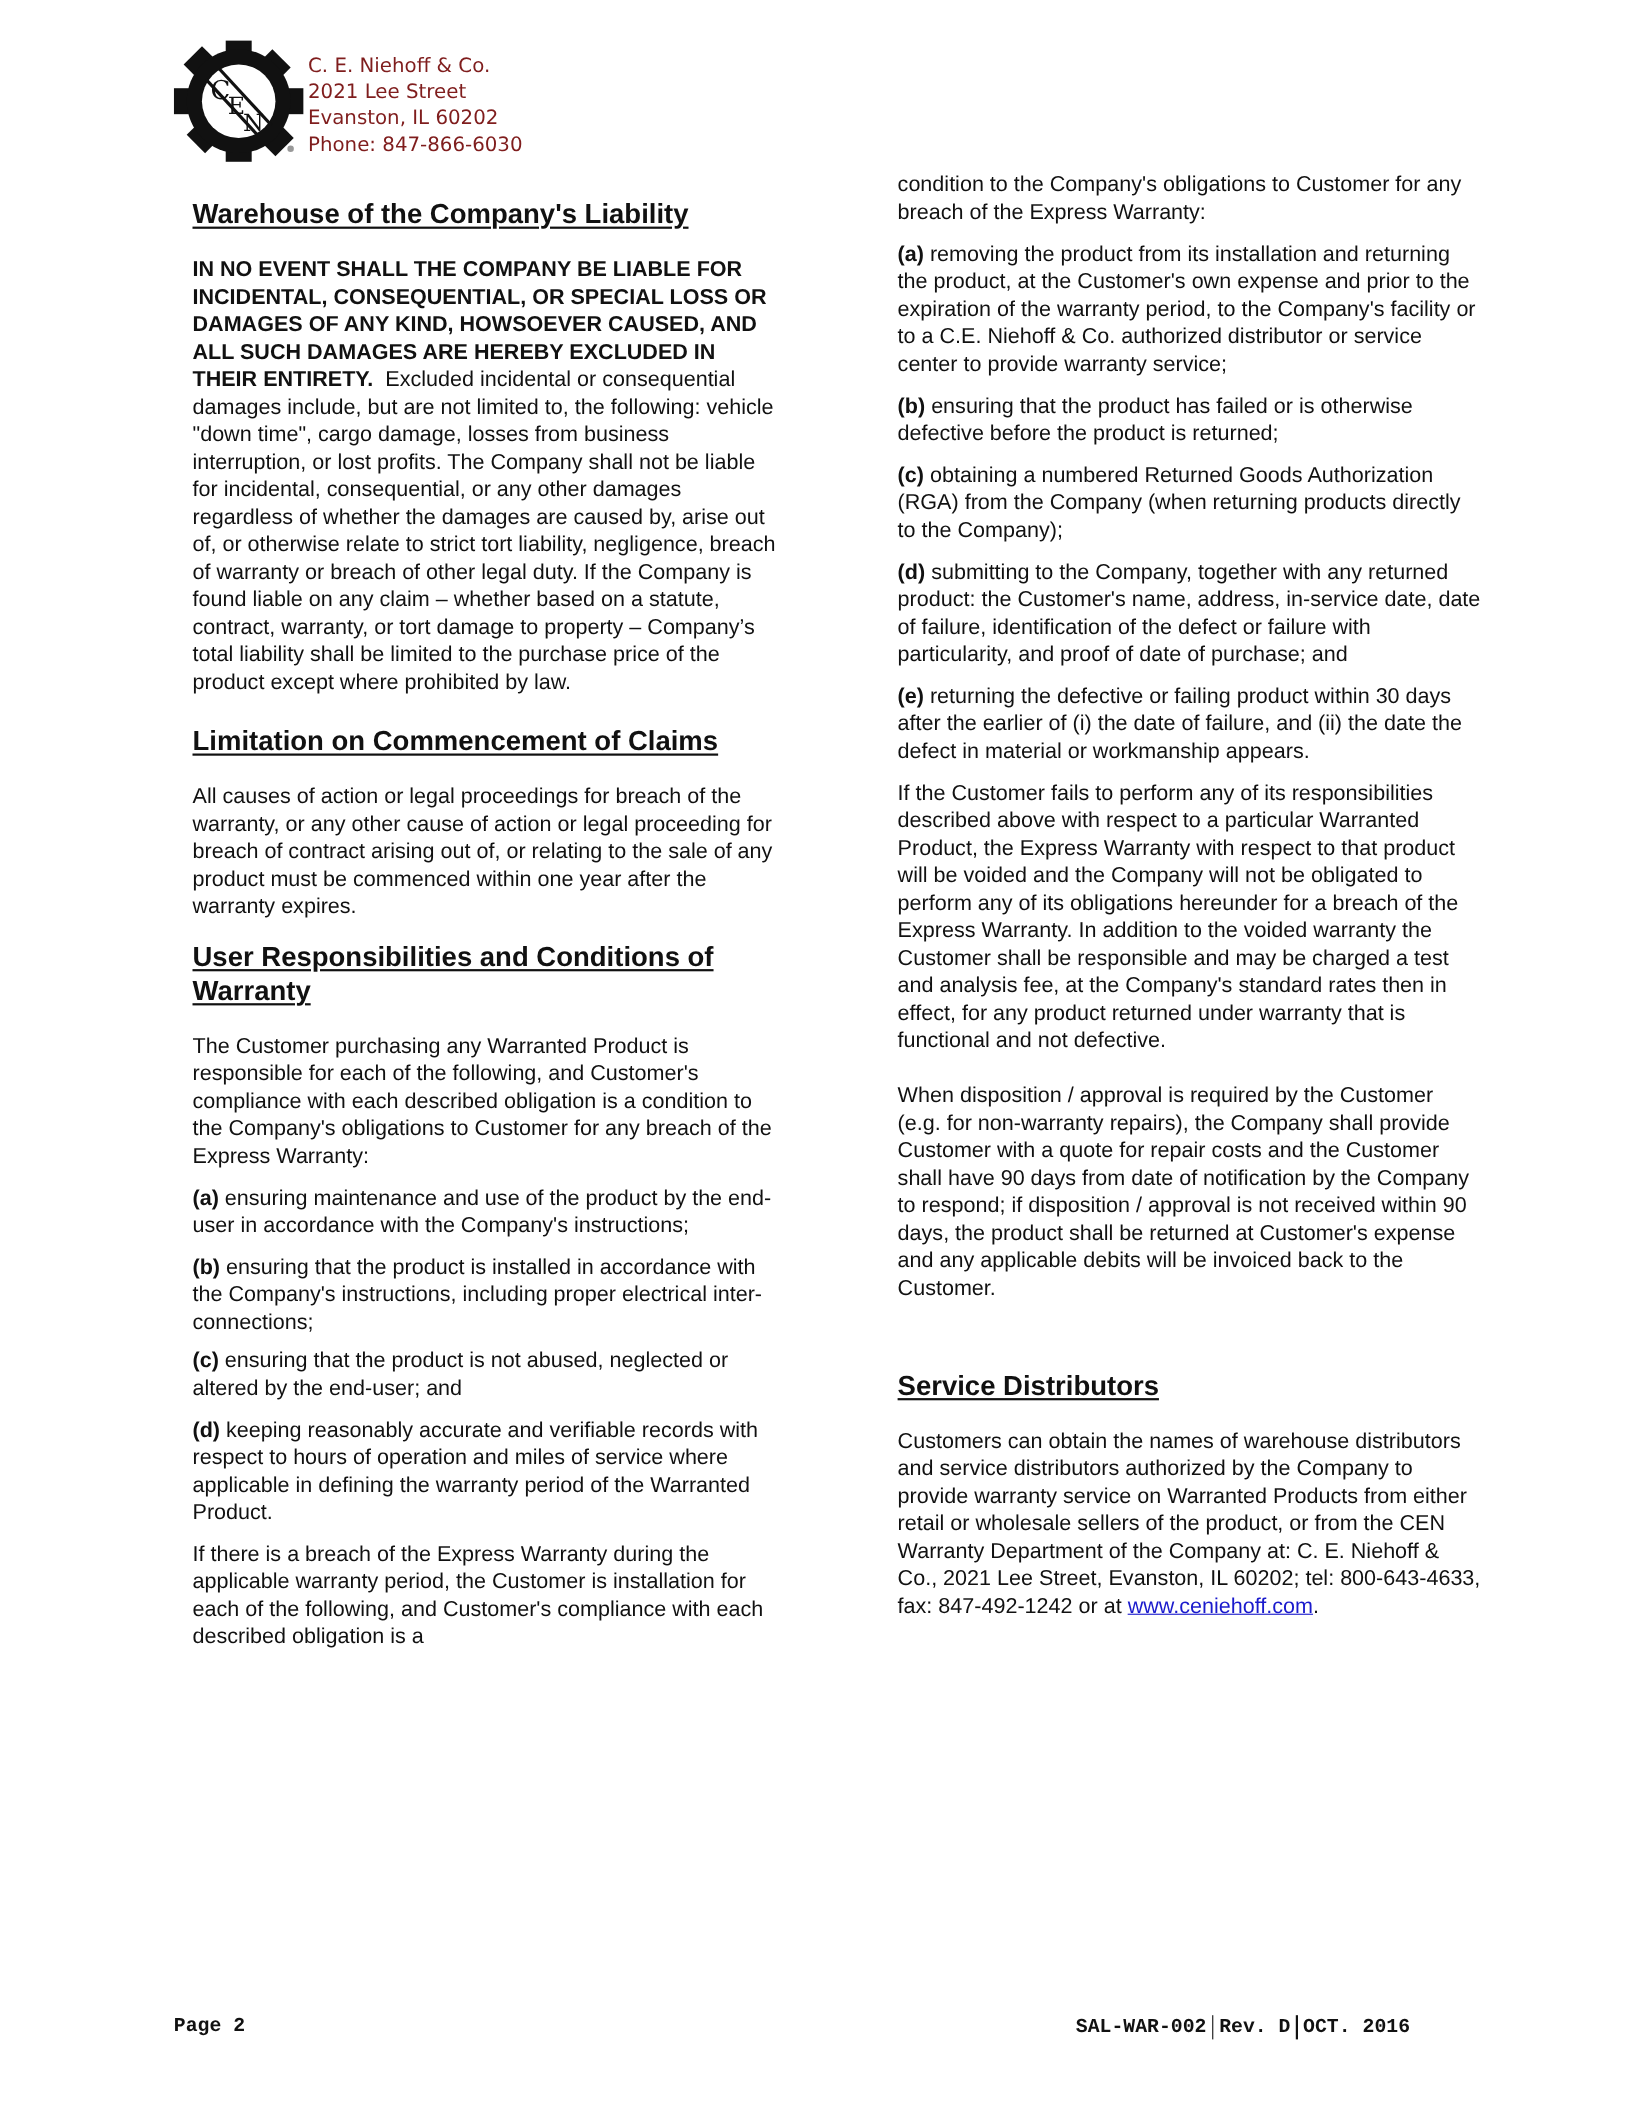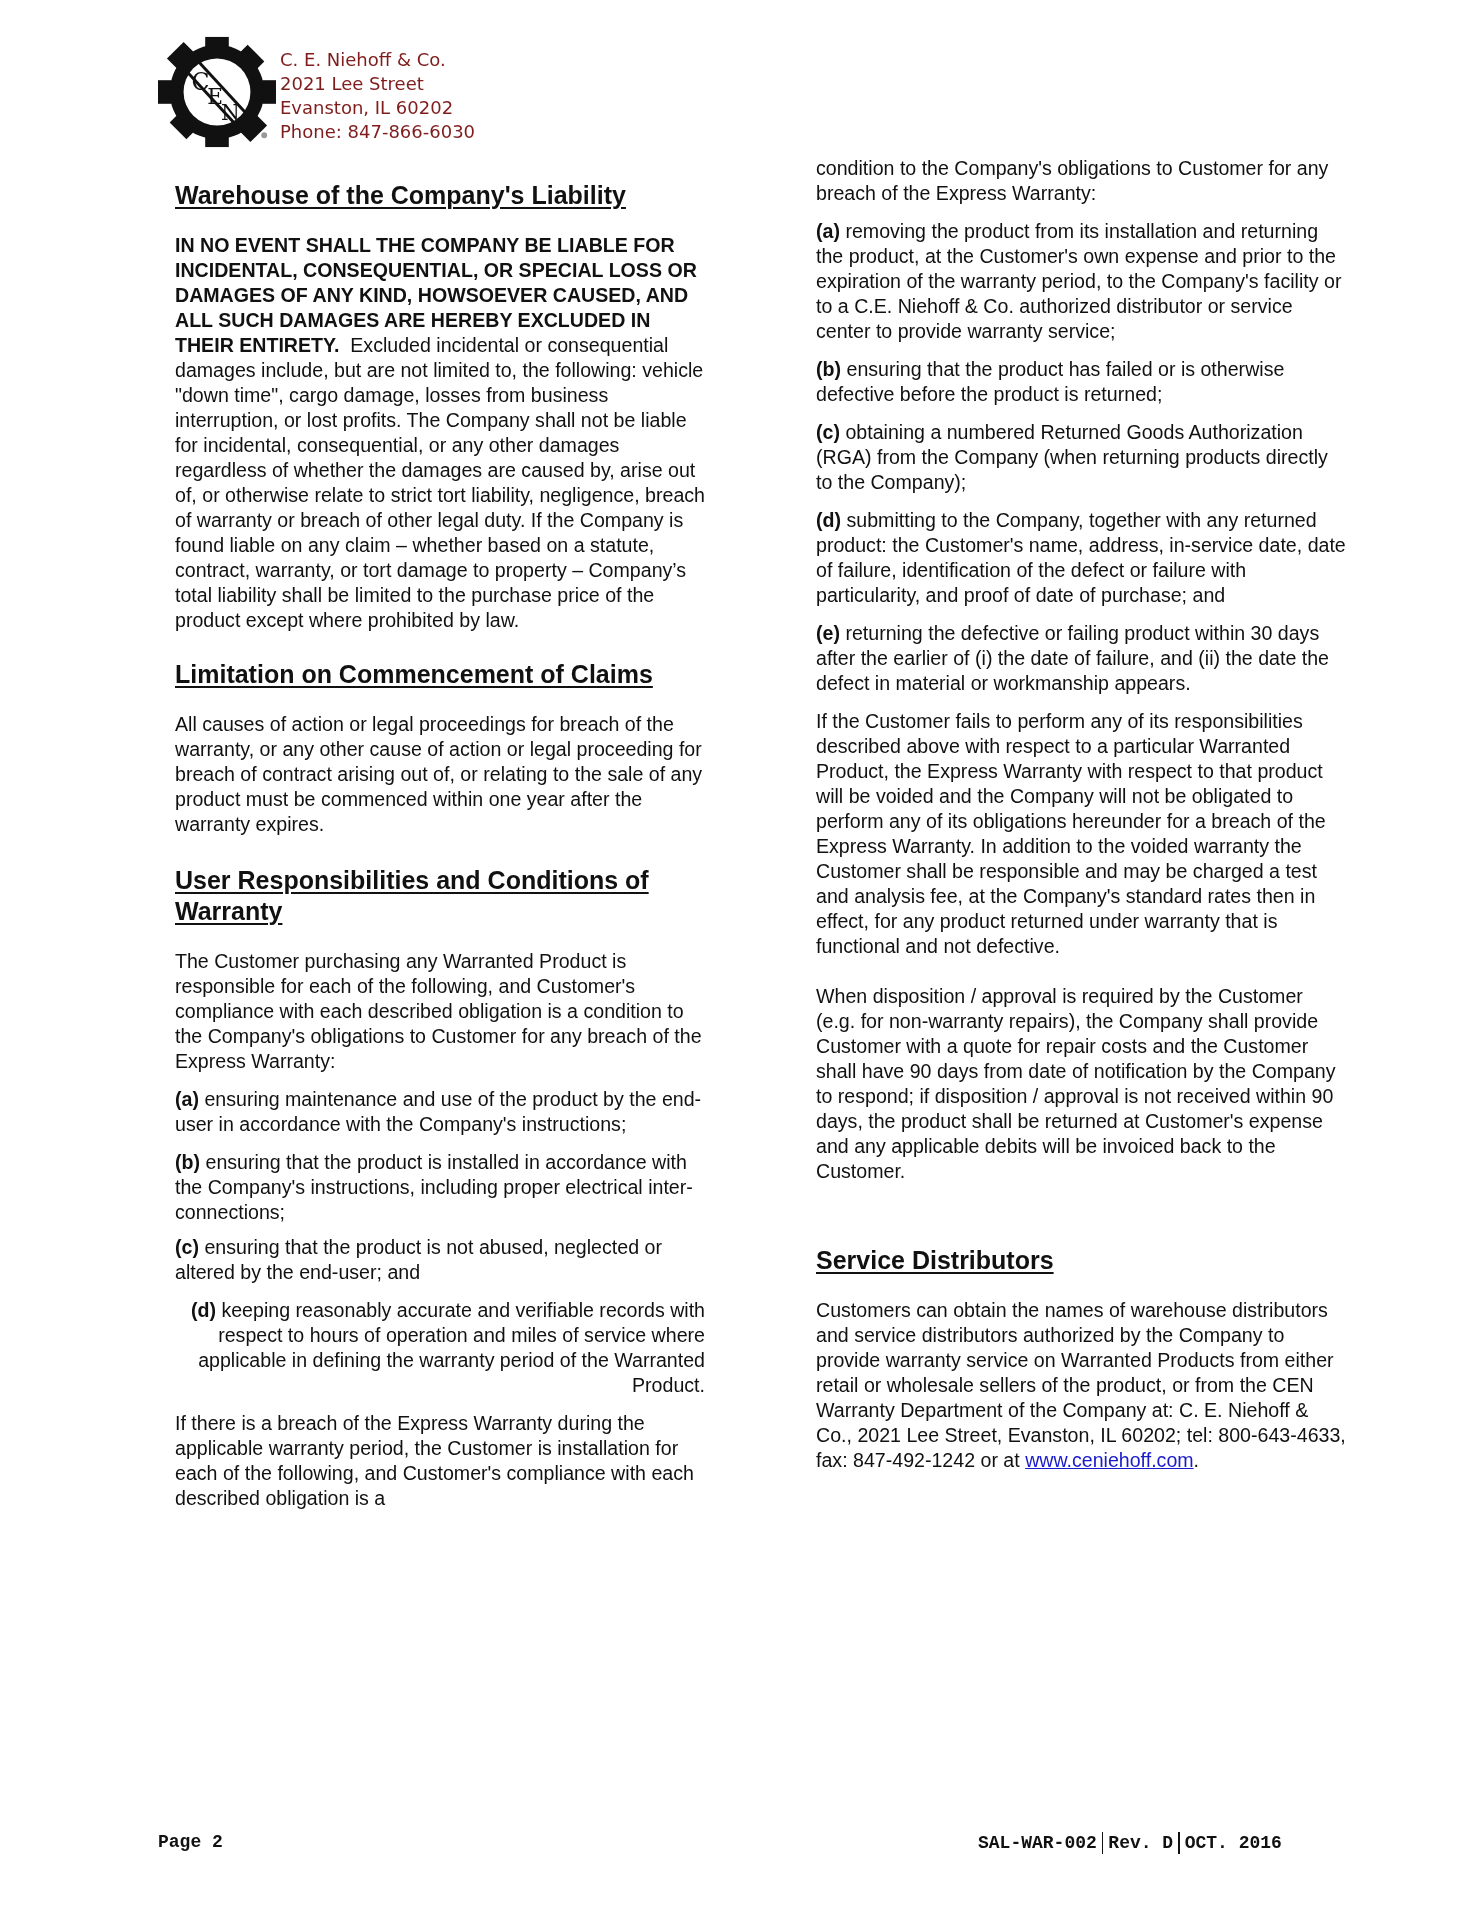--- a/index.html
+++ b/index.html
@@ -58,26 +58,26 @@
   </div>
 </div>
 
 <div class="col col-left" style="top:180px;">
   <h2>Warehouse of the Company's Liability</h2>
   <p style="margin-top:22px;"><span class="bold-caps">IN NO EVENT SHALL THE COMPANY BE LIABLE FOR INCIDENTAL, CONSEQUENTIAL, OR SPECIAL LOSS OR DAMAGES OF ANY KIND, HOWSOEVER CAUSED, AND ALL SUCH DAMAGES ARE HEREBY EXCLUDED IN THEIR ENTIRETY.</span>&nbsp; <span>Excluded incidental or consequential damages include, but are not limited to, the following: vehicle "down time", cargo damage, losses from business interruption, or lost profits. The Company shall not be liable for incidental, consequential, or any other damages regardless of whether the damages are caused by, arise out of, or otherwise relate to strict tort liability, negligence, breach of warranty or breach of other legal duty. If the Company is found liable on any claim – whether based on a statute, contract, warranty, or tort damage to property – Company’s total liability shall be limited to the purchase price of the product except where prohibited by law.</span></p>
 
   <h2 style="margin-top:26px;">Limitation on Commencement of Claims</h2>
   <p style="margin-top:22px;">All causes of action or legal proceedings for breach of the warranty, or any other cause of action or legal proceeding for breach of contract arising out of, or relating to the sale of any product must be commenced within one year after the warranty expires.</p>
 
-  <h2 style="margin-top:28px;">User Responsibilities and Conditions of Warranty</h2>
+  <h2 style="margin-top:18px;">User Responsibilities and Conditions of Warranty</h2>
   <p style="margin-top:22px;">The Customer purchasing any Warranted Product is responsible for each of the following, and Customer's compliance with each described obligation is a condition to the Company's obligations to Customer for any breach of the Express Warranty:</p>
   <p style="margin-top:13px;"><span class="lbl">(a)</span> <span>ensuring maintenance and use of the product by the end-user in accordance with the Company's instructions;</span></p>
   <p style="margin-top:13px;"><span class="lbl">(b)</span> <span>ensuring that the product is installed in accordance with the Company's instructions, including proper electrical inter-connections;</span></p>
   <p style="margin-top:10px;"><span class="lbl">(c)</span> <span>ensuring that the product is not abused, neglected or altered by the end-user; and</span></p>
-  <p style="margin-top:13px;text-align:right;"><span class="lbl">(d)</span> <span>keeping reasonably accurate and verifiable records with respect to hours of operation and miles of service where applicable in defining the warranty period of the Warranted Product.</span></p>
+  <p style="margin-top:13px;"><span class="lbl">(d)</span> <span>keeping reasonably accurate and verifiable records with respect to hours of operation and miles of service where applicable in defining the warranty period of the Warranted Product.</span></p>
   <p style="margin-top:13px;">If there is a breach of the Express Warranty during the applicable warranty period, the Customer is installation for each of the following, and Customer's compliance with each described obligation is a</p>
 </div>
 
 <div class="col col-right" style="top:156px;">
   <p>condition to the Company's obligations to Customer for any breach of the Express Warranty:</p>
   <p style="margin-top:13px;"><span class="lbl">(a)</span> <span>removing the product from its installation and returning the product, at the Customer's own expense and prior to the expiration of the warranty period, to the Company's facility or to a C.E. Niehoff &amp; Co. authorized distributor or service center to provide warranty service;</span></p>
   <p style="margin-top:13px;"><span class="lbl">(b)</span> <span>ensuring that the product has failed or is otherwise defective before the product is returned;</span></p>
   <p style="margin-top:13px;"><span class="lbl">(c)</span> <span>obtaining a numbered Returned Goods Authorization (RGA) from the Company (when returning products directly to the Company);</span></p>
   <p style="margin-top:13px;"><span class="lbl">(d)</span> <span>submitting to the Company, together with any returned product: the Customer's name, address, in-service date, date of failure, identification of the defect or failure with particularity, and proof of date of purchase; and</span></p>
   <p style="margin-top:13px;"><span class="lbl">(e)</span> <span>returning the defective or failing product within 30 days after the earlier of (i) the date of failure, and (ii) the date the defect in material or workmanship appears.</span></p>

